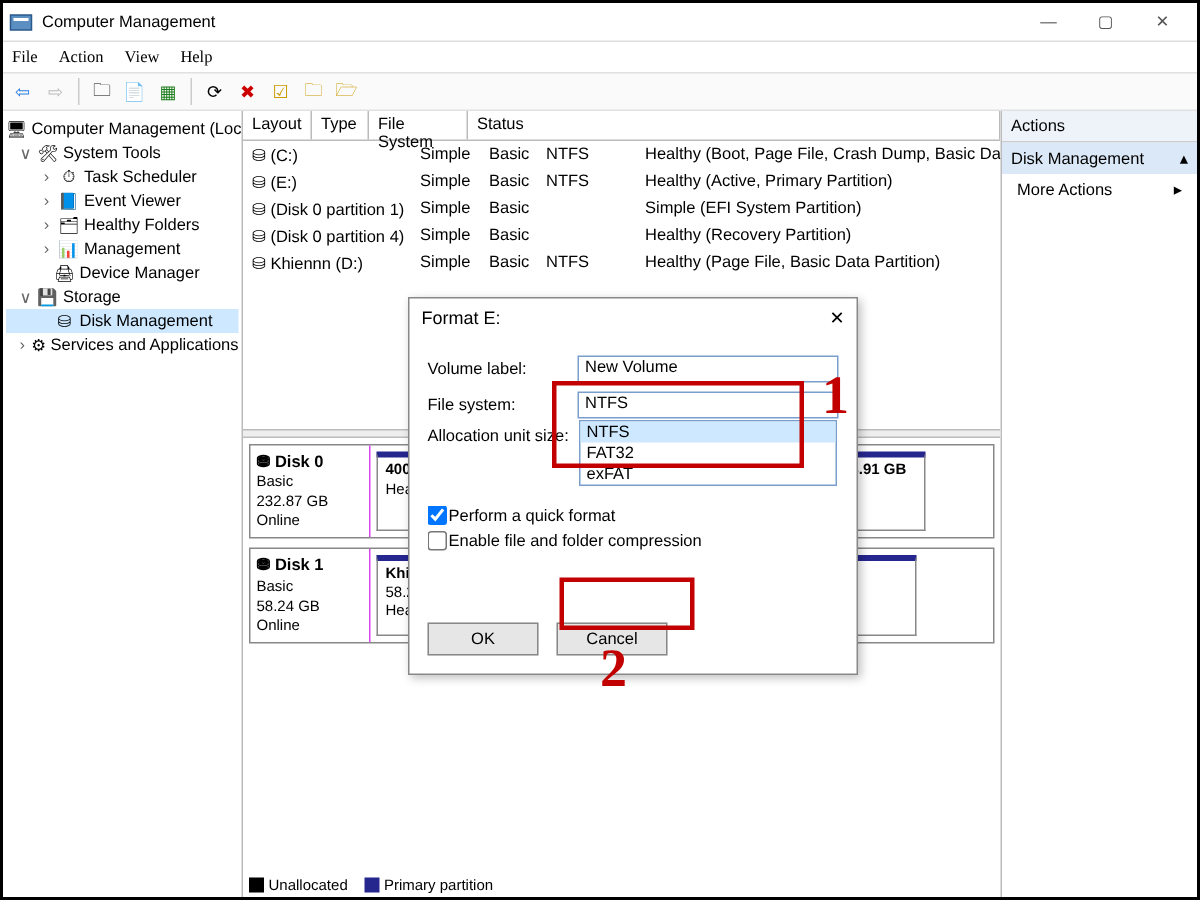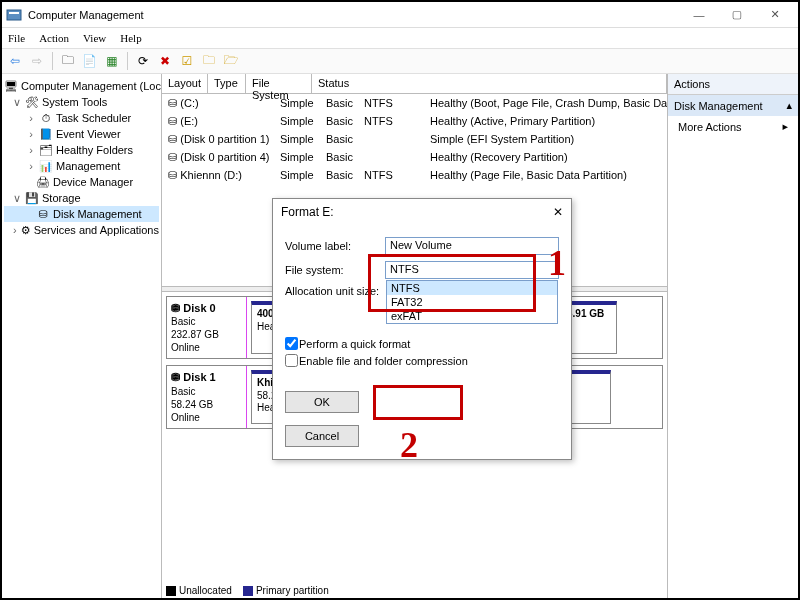--- a/index.html
+++ b/index.html
@@ -50,21 +50,21 @@
   .dlg-body { padding:6px 12px 12px 12px; }
   .dlg-row { display:flex; align-items:center; margin:6px 0; }
   .dlg-row label { width:100px; font-size:11px; }
   .dlg-row .field { flex:1; border:1px solid #7a9ecb; height:18px; padding:1px 4px; font-size:11px; background:#fff; }
   .dropdown-open { position:relative; }
   .dropdown-open .dd-list { position:absolute; left:0; top:18px; right:0; border:1px solid #7a9ecb; background:#fff; }
   .dropdown-open .dd-list div { padding:1px 4px; font-size:11px; }
   .dropdown-open .dd-list .sel { background:#cde8ff; }
   .dlg-chk { display:flex; align-items:flex-end; gap:1px; font-size:11px; margin:4px 0; }
   .dlg-chk input { margin:0; }
-  .dlg-btns { display:flex; gap:12px; margin-top:24px;flex-direction:column; }
+  .dlg-btns { display:flex; gap:12px; margin-top:48px; }
   .dlg-btn { width:74px; height:22px; border:1px solid #888; background:#e6e6e6; font-size:11px; }
 
   
   .rbox { position:absolute; border:3px solid #c30000; z-index:20; pointer-events:none; }
   .rnum { position:absolute; color:#c30000; font:bold 36px "Times New Roman", serif; z-index:21; }
 </style>
 </head>
 <body>
 
 <div class="titlebar">

